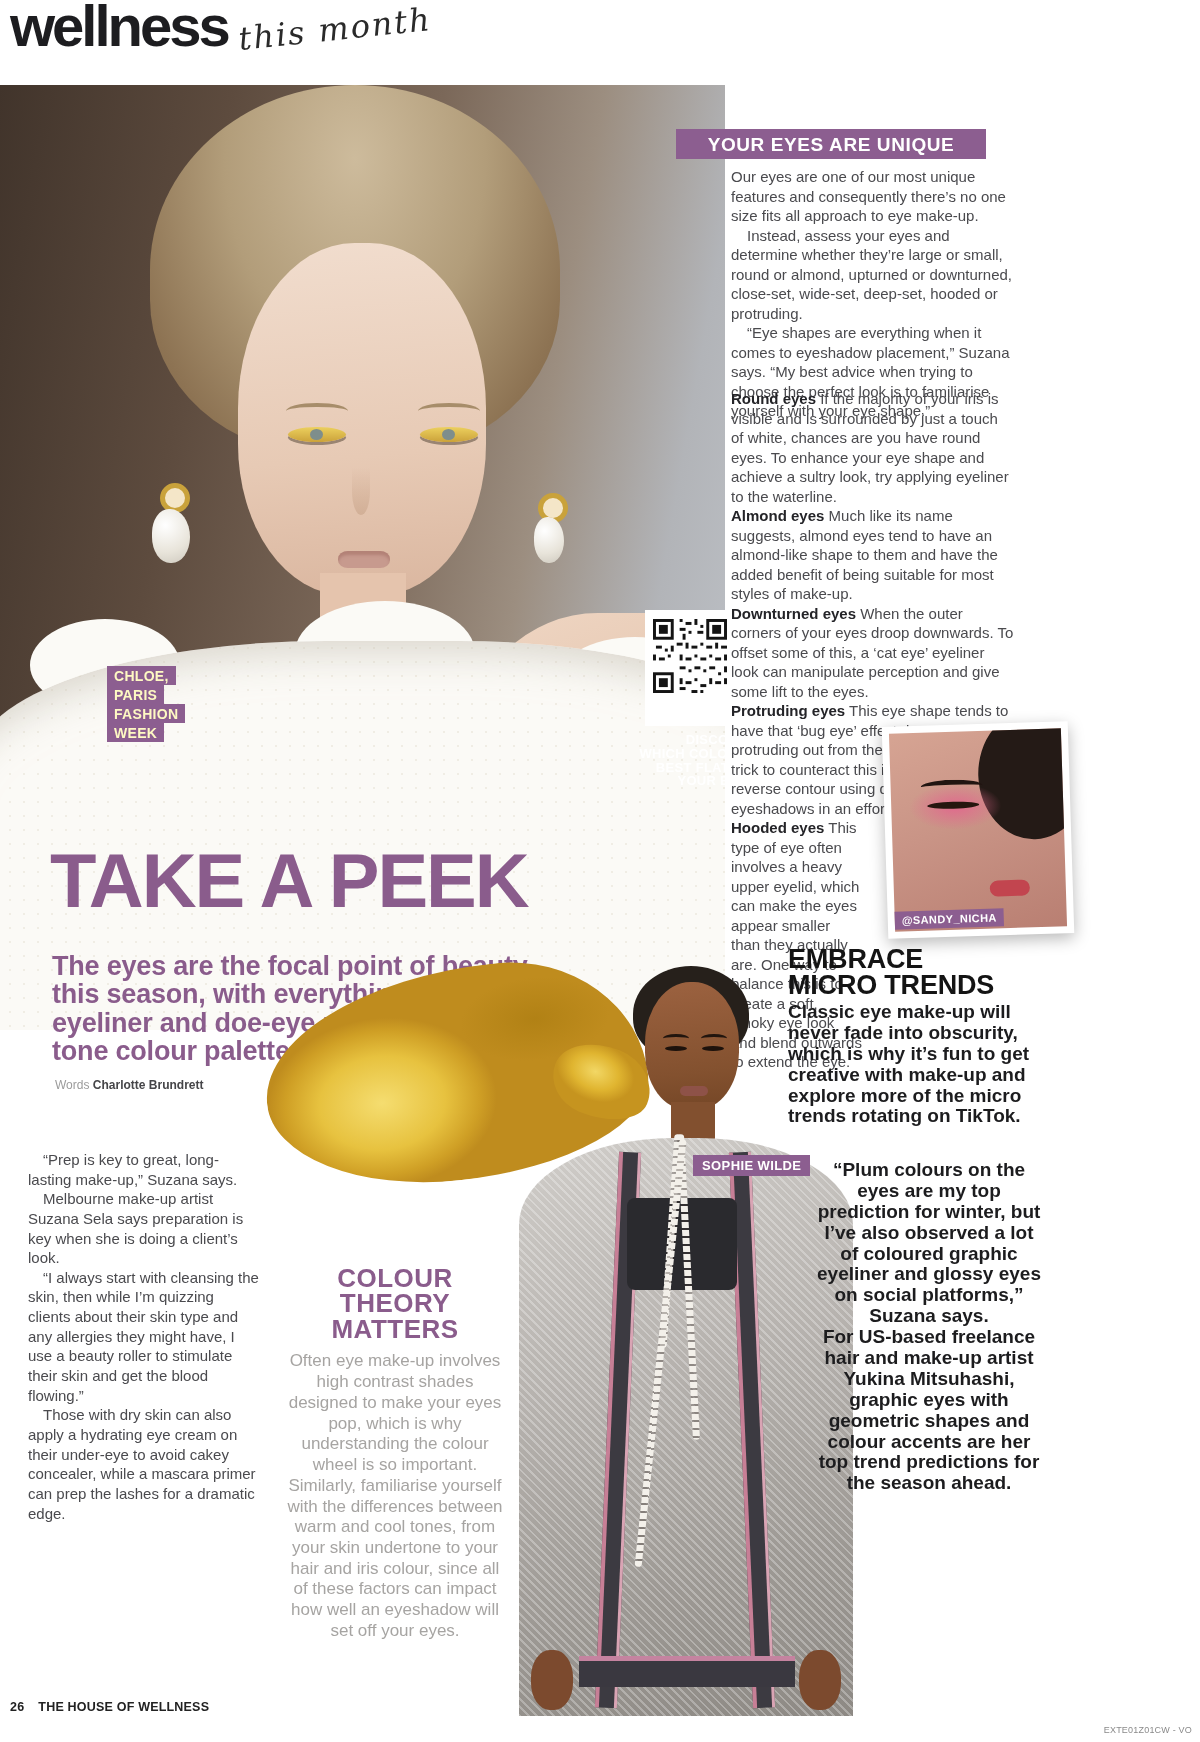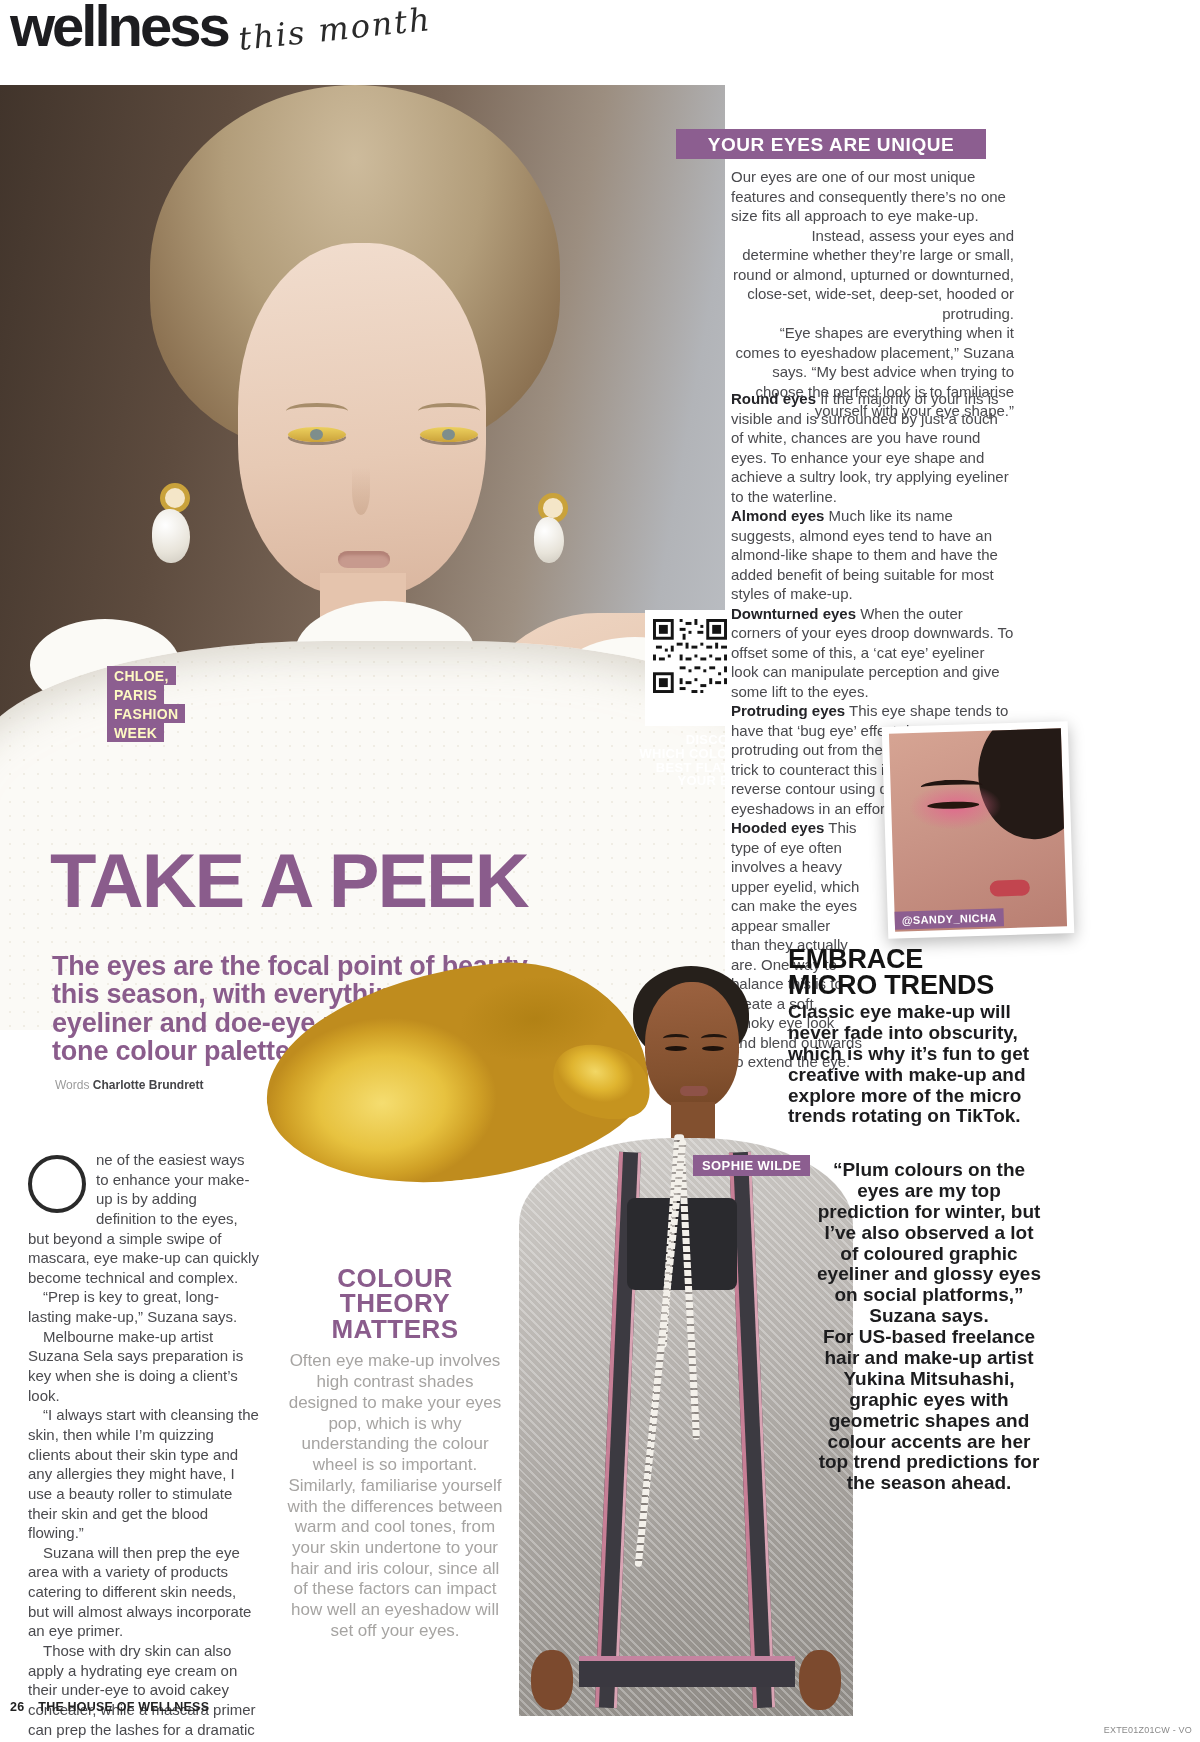--- a/index.html
+++ b/index.html
@@ -56,21 +56,21 @@
   .qr-box{left:645px;top:610px;width:90px;height:116px;background:#fff;text-align:center;}
   .qr-box svg{margin-top:9px;width:74px;height:74px;}
   .qr-caption{left:592px;top:733px;width:164px;text-align:right;color:#fff;
     font-size:13px;line-height:1.06;font-weight:bold;letter-spacing:.3px;}
 
   
   .banner{left:676px;top:129px;width:310px;height:30px;background:#8c5e90;color:#fff;
     font-size:19px;font-weight:bold;letter-spacing:.6px;text-align:center;line-height:31px;}
   .rcol{left:731px;top:167px;width:283px;font-size:15px;line-height:1.3;color:#4a4a4e;}
   .rcol p{margin:0;}
-  .rcol p.ind{text-indent:16px;text-align:right;}
+  .rcol p.ind{text-indent:16px;}
   .shapes{left:731px;top:389px;width:283px;font-size:15px;line-height:1.3;color:#4a4a4e;}
   .shapes p{margin:0;}
   .shapes b{color:#242428;}
   .shapes p.narrow{width:132px;}
 
   
   .sandy{left:885px;top:724px;width:172px;height:198px;background:#fff;padding:7px;
     transform:rotate(-1.8deg);box-shadow:0 5px 16px rgba(0,0,0,.28);}
   .sandy-img{position:relative;width:100%;height:100%;overflow:hidden;
     background:linear-gradient(160deg,#d6a493 0%,#c99486 45%,#b97f72 100%);}
@@ -303,29 +303,23 @@
   </div>
   <div class="abs byline">
     <span class="w">Words</span>
     <b>Charlotte Brundrett</b>
   </div>
 
   <div class="abs gold"></div>
   <div class="abs gold2"></div>
 
   <div class="abs article">
-    <p>
-      <span class="dropcap">
-          <span class="sr">O</span>
-        </span><span>ne of the easiest ways to enhance your make-up is by adding definition to the eyes, but beyond a simple swipe of mascara, eye make-up can quickly become technical and complex.</span>
-    </p>
     <p class="ind">“Prep is key to great, long-lasting make-up,” Suzana says.</p>
     <p class="ind">Melbourne make-up artist Suzana Sela says preparation is key when she is doing a client’s look.</p>
     <p class="ind">“I always start with cleansing the skin, then while I’m quizzing clients about their skin type and any allergies they might have, I use a beauty roller to stimulate their skin and get the blood flowing.”</p>
-    <p class="ind">Suzana will then prep the eye area with a variety of products catering to different skin needs, but will almost always incorporate an eye primer.</p>
     <p class="ind">Those with dry skin can also apply a hydrating eye cream on their under-eye to avoid cakey concealer, while a mascara primer can prep the lashes for a dramatic edge.</p>
   </div>
 
   <div class="abs theory">
     <div class="theory-h">COLOUR THEORY MATTERS</div>
     <div class="theory-b">Often eye make-up involves high contrast shades designed to make your eyes pop, which is why understanding the colour wheel is so important. Similarly, familiarise yourself with the differences between warm and cool tones, from your skin undertone to your hair and iris colour, since all of these factors can impact how well an eyeshadow will set off your eyes.</div>
   </div>
 
   <div class="abs sophie">
     <div class="abs s-hair"></div>

